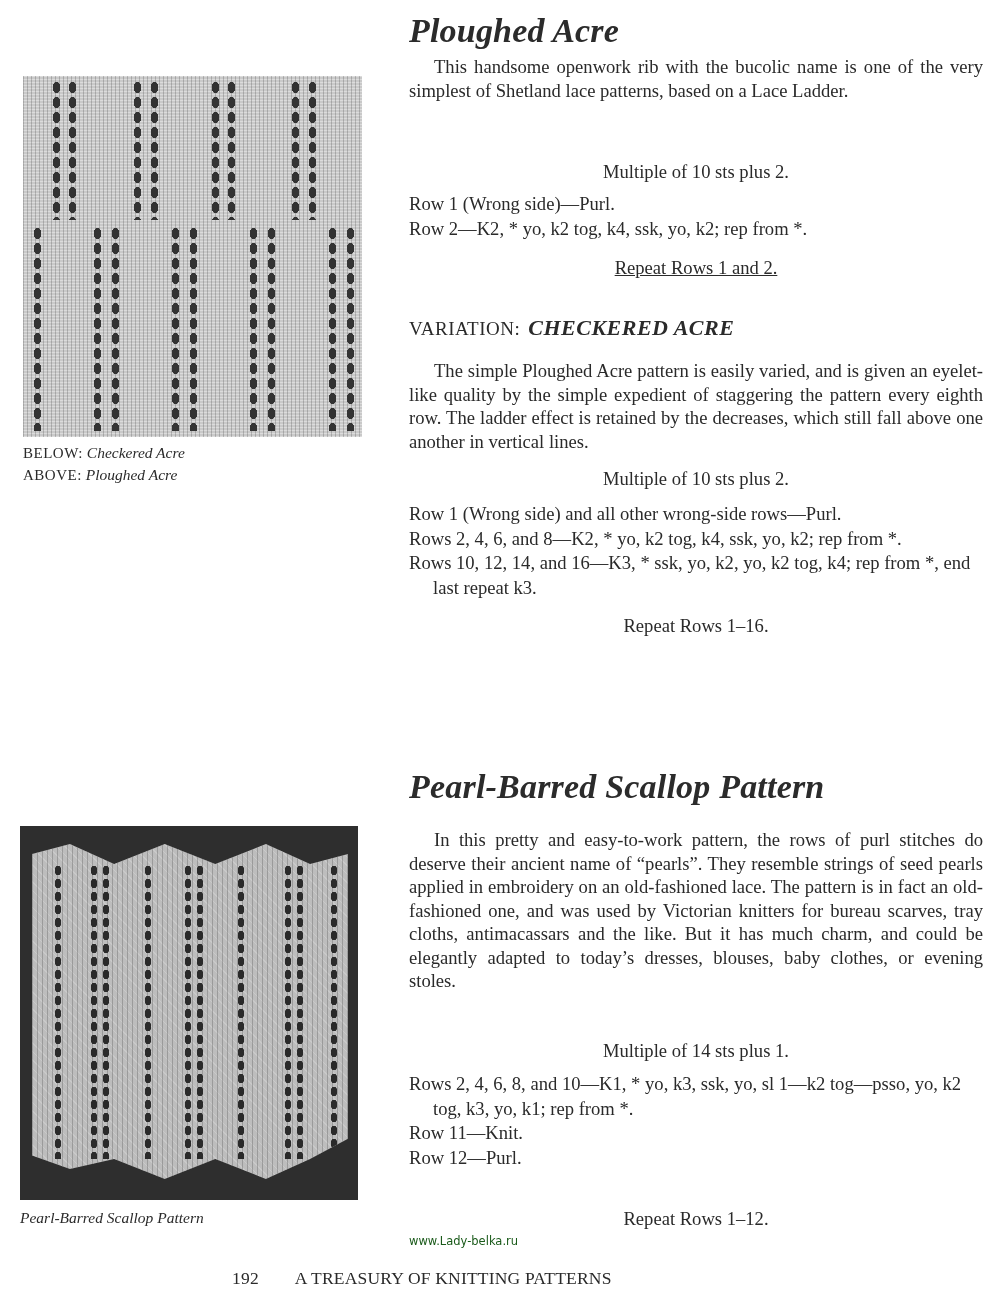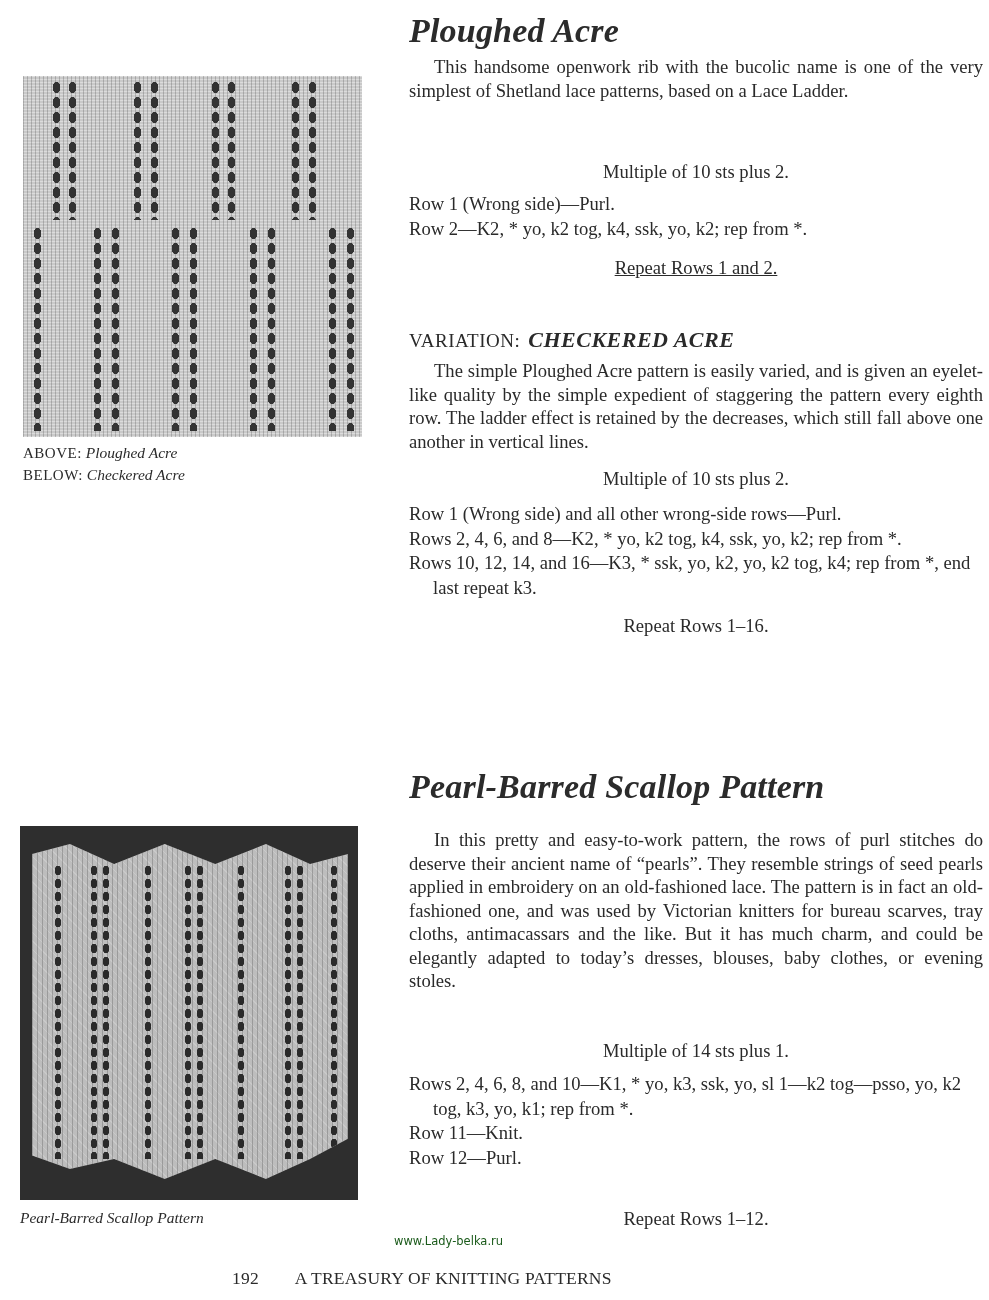--- a/index.html
+++ b/index.html
@@ -81,36 +81,36 @@
   <div class="ladder" style="left:88px; top:150px; height:205px;"></div>
   <div class="ladder" style="left:148px; top:150px; height:205px;"></div>
   <div class="ladder" style="left:166px; top:150px; height:205px;"></div>
   <div class="ladder" style="left:226px; top:150px; height:205px;"></div>
   <div class="ladder" style="left:244px; top:150px; height:205px;"></div>
   <div class="ladder" style="left:305px; top:150px; height:205px;"></div>
   <div class="ladder" style="left:323px; top:150px; height:205px;"></div>
 </div>
 
 <div class="abs caption" style="left:23px; top:442px; width:340px;">
+  <div><span class="sc">BELOW:</span> <span class="it">Checkered Acre</span></div>
   <div><span class="sc">ABOVE:</span> <span class="it">Ploughed Acre</span></div>
-  <div><span class="sc">BELOW:</span> <span class="it">Checkered Acre</span></div>
 </div>
 
 <div class="abs para" style="left:409px; top:55px; width:574px;">This handsome openwork rib with the bucolic name is one of the very simplest of Shetland lace patterns, based on a Lace Ladder.</div>
 
 <div class="abs center" style="left:409px; top:161px; width:574px;">Multiple of 10 sts plus 2.</div>
 
 <div class="abs" style="left:409px; top:192px; width:578px;">
   <div class="row">Row 1 (Wrong side)—Purl.</div>
   <div class="row">Row 2—K2, * yo, k2 tog, k4, ssk, yo, k2; rep from *.</div>
 </div>
 
 <div class="abs center" style="left:409px; top:257px; width:574px;text-decoration:underline;">Repeat Rows 1 and 2.</div>
 
-<div class="abs var-head" style="left:409px; top:315px;margin-top:12px;">
+<div class="abs var-head" style="left:409px; top:315px;">
   <span class="sc">VARIATION:</span><span class="it">CHECKERED ACRE</span>
 </div>
 
 <div class="abs para" style="left:409px; top:359px; width:574px;">The simple Ploughed Acre pattern is easily varied, and is given an eyelet-like quality by the simple expedient of staggering the pattern every eighth row. The ladder effect is retained by the decreases, which still fall above one another in vertical lines.</div>
 
 <div class="abs center" style="left:409px; top:468px; width:574px;">Multiple of 10 sts plus 2.</div>
 
 <div class="abs" style="left:409px; top:502px; width:578px;">
   <div class="row">Row 1 (Wrong side) and all other wrong-side rows—Purl.</div>
   <div class="row">Rows 2, 4, 6, and 8—K2, * yo, k2 tog, k4, ssk, yo, k2; rep from *.</div>
@@ -145,17 +145,17 @@
 <div class="abs center" style="left:409px; top:1040px; width:574px;">Multiple of 14 sts plus 1.</div>
 
 <div class="abs" style="left:409px; top:1072px; width:578px;">
   <div class="row">Rows 2, 4, 6, 8, and 10—K1, * yo, k3, ssk, yo, sl 1—k2 tog—psso, yo, k2 tog, k3, yo, k1; rep from *.</div>
   <div class="row">Row 11—Knit.</div>
   <div class="row">Row 12—Purl.</div>
 </div>
 
 <div class="abs center" style="left:409px; top:1208px; width:574px;">Repeat Rows 1–12.</div>
 
-<div class="abs watermark" style="left:394px; top:1234px;">www.Lady-belka.ru</div>
+<div class="abs watermark" style="left:409px; top:1234px;">www.Lady-belka.ru</div>
 
 <div class="abs footer" style="left:232px; top:1268px;">
   <span class="num">192</span><span>A TREASURY OF KNITTING PATTERNS</span>
 </div>
 
 </body></html>

